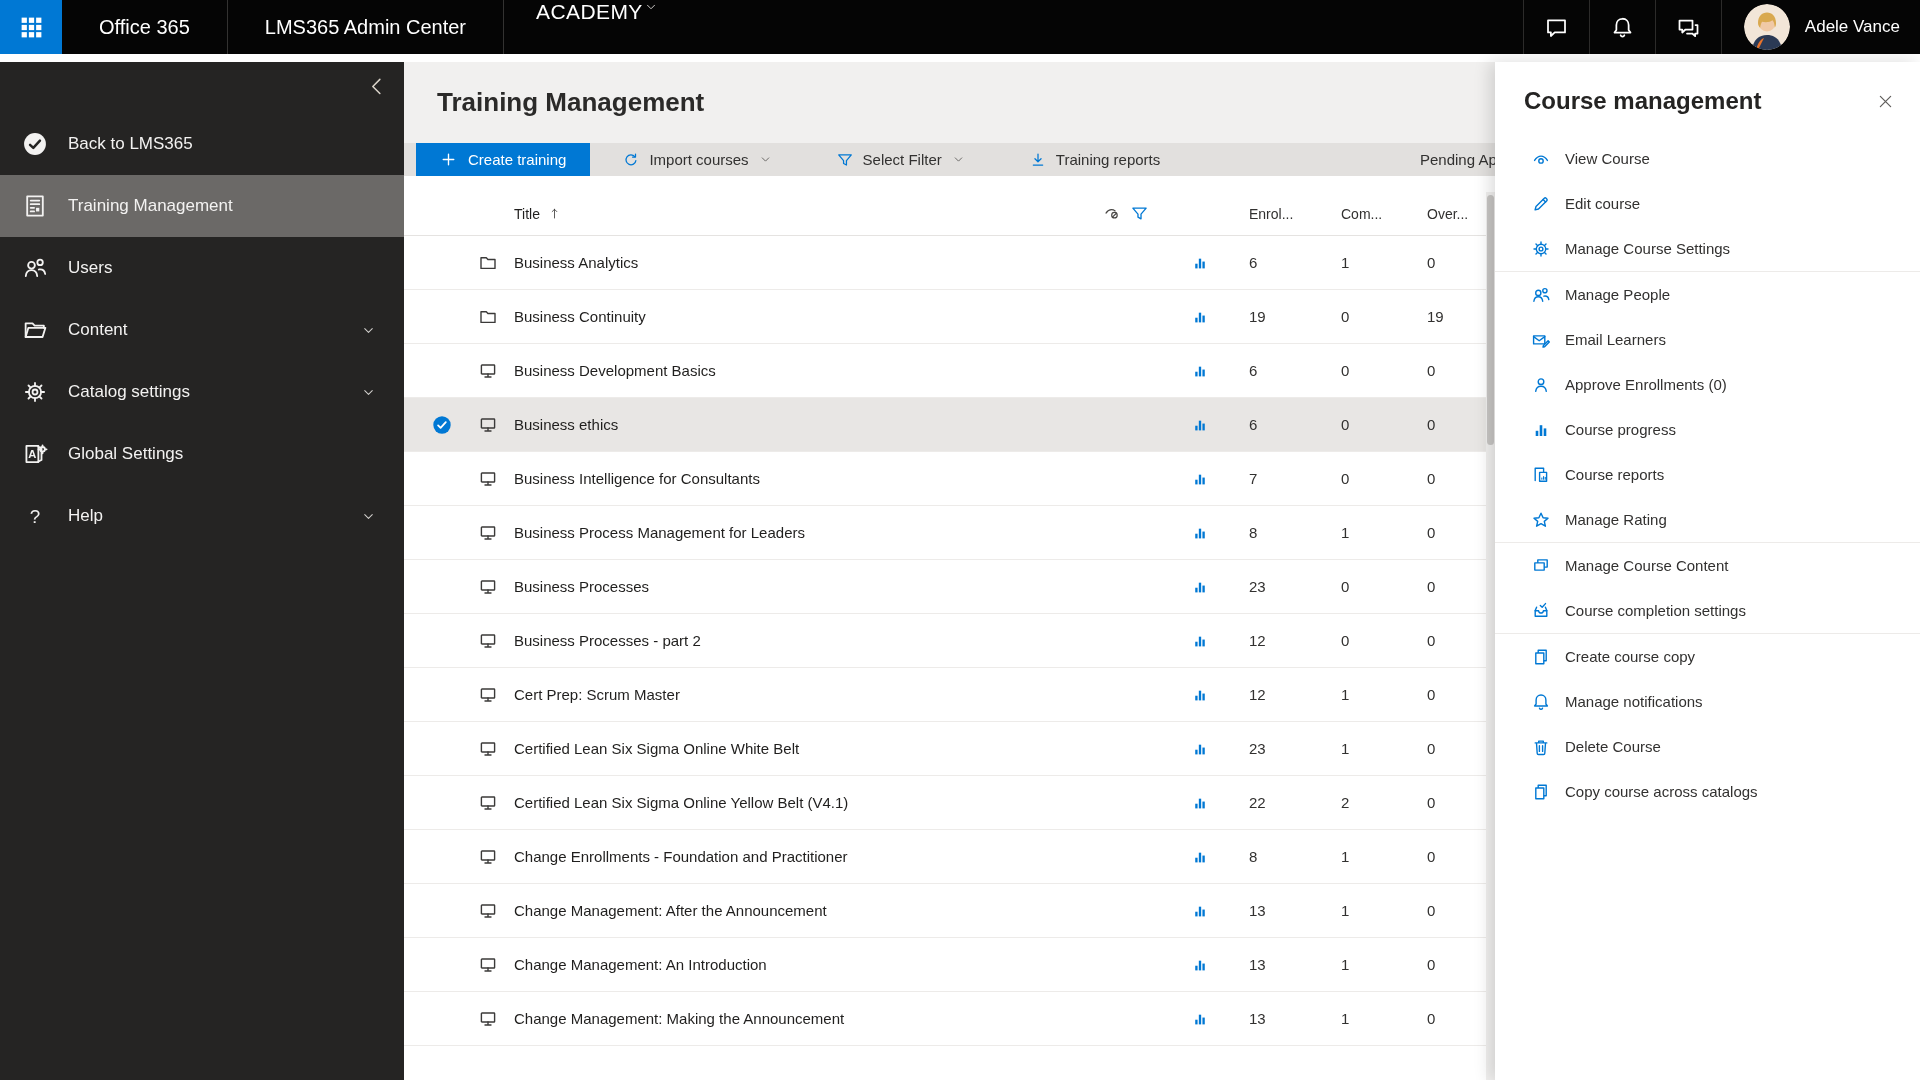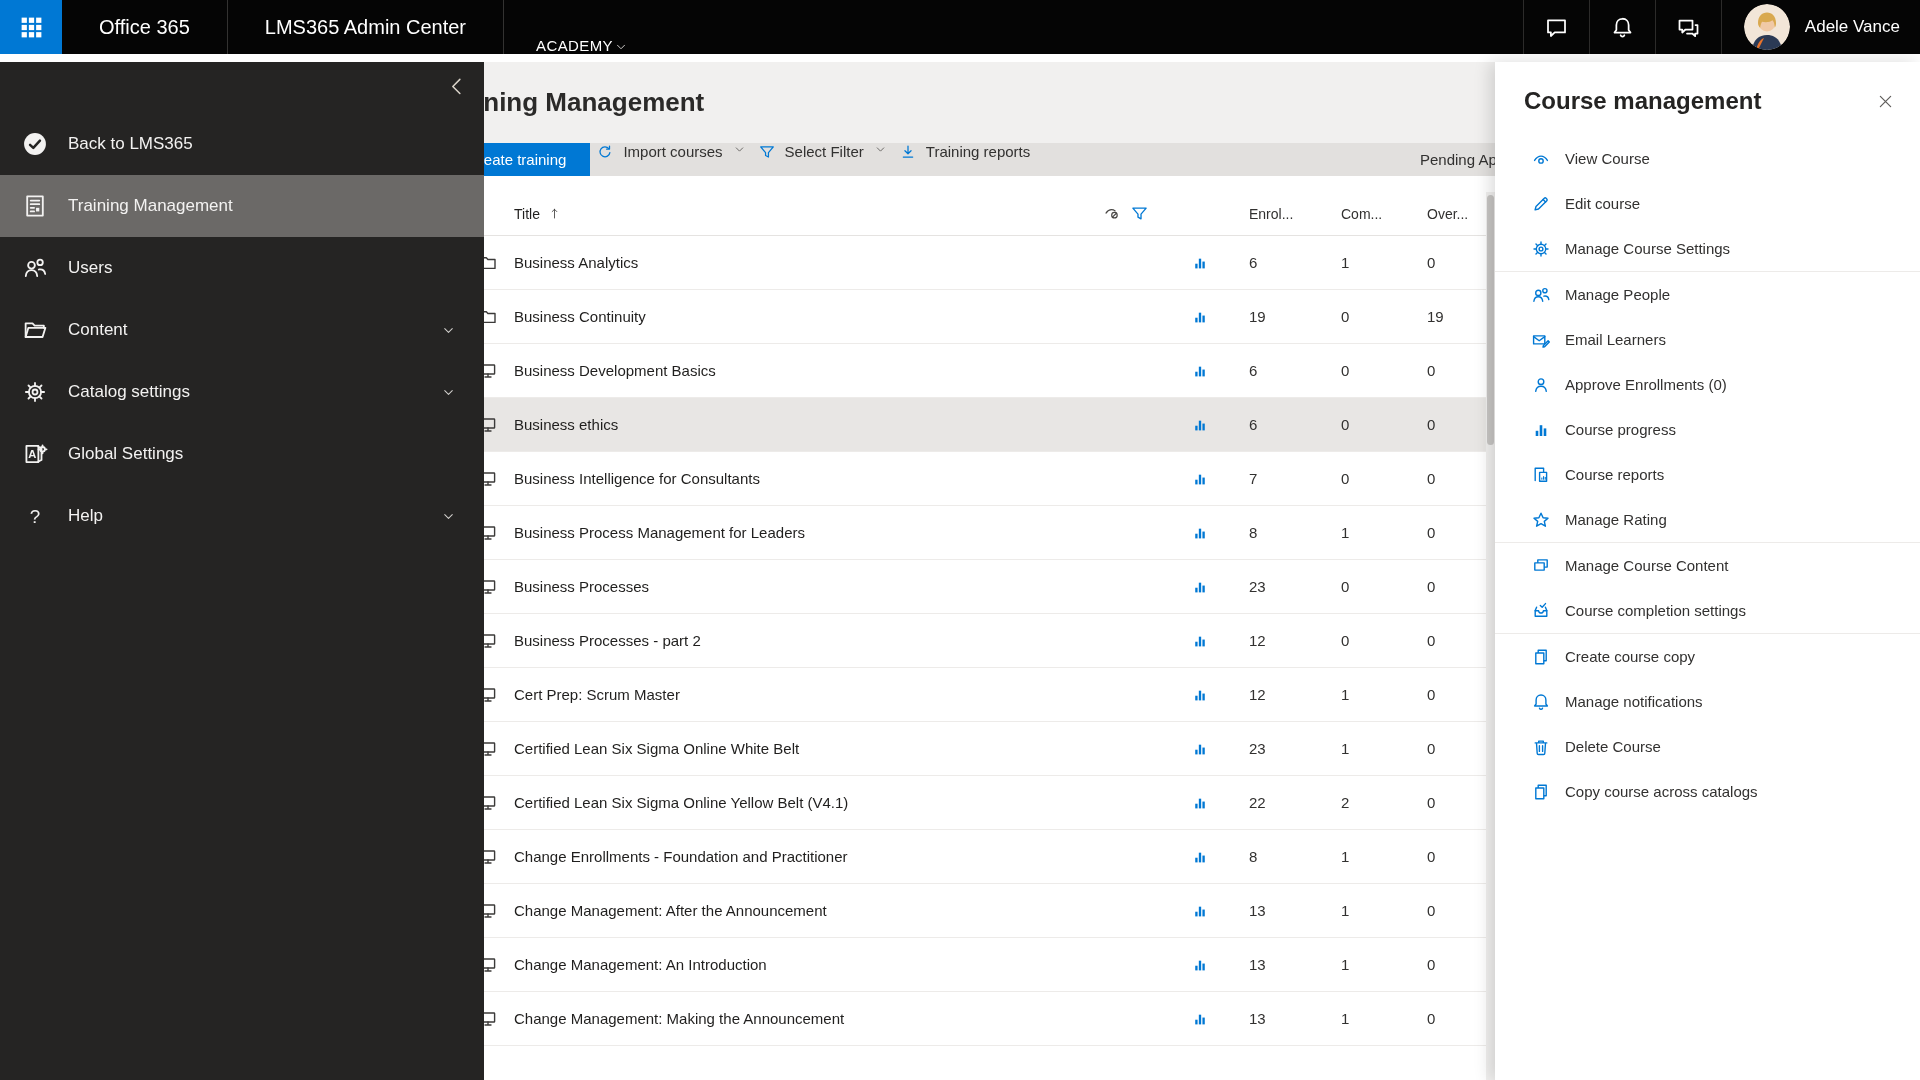--- a/index.html
+++ b/index.html
@@ -9,51 +9,51 @@
   .icon{display:inline-flex;align-items:center;justify-content:center;flex:none}
   .icon svg{width:100%;height:100%;display:block}
 
   
   .topbar{position:absolute;top:0;left:0;right:0;height:54px;background:#050505;
     display:flex;align-items:stretch;color:#fff;z-index:30}
   .waffle-btn{width:62px;background:#0078d4;display:flex;align-items:center;justify-content:center;cursor:pointer}
   .waffle-btn .icon{width:25px;height:25px;color:#fff}
   .tb-sep{width:1px;background:#333231}
   .tb-brand{display:flex;align-items:center;padding:0 37px;font-size:20px;cursor:pointer;white-space:nowrap}
-  .tb-academy{display:flex;align-items:flex-end;gap:1px;padding:0 32px;font-size:15px;letter-spacing:.4px;cursor:pointer}
+  .tb-academy{display:flex;align-items:flex-start;gap:1px;padding:0 32px;font-size:21px;letter-spacing:.4px;cursor:pointer}
   .tb-academy .icon{width:14px;height:14px;color:#cfcdcb}
   .tb-right{margin-left:auto;display:flex;align-items:stretch}
   .tb-iconbtn{width:66px;display:flex;align-items:center;justify-content:center;border-left:1px solid #2c2b2a;cursor:pointer}
   .tb-iconbtn .icon{width:25px;height:25px;color:#fff}
   .tb-profile{display:flex;align-items:center;gap:15px;padding:0 20px 0 22px;border-left:1px solid #2c2b2a;cursor:pointer}
   .tb-avatar{width:46px;height:46px;border-radius:50%;overflow:hidden;flex:none}
   .tb-name{font-size:17px;white-space:nowrap}
 
   
-  .sidebar{position:absolute;top:62px;left:0;width:484px;bottom:0;background:#252423;z-index:10}
+  .sidebar{position:absolute;top:62px;left:0;width:404px;bottom:0;background:#252423;z-index:10}
   .collapse-btn{position:absolute;top:13px;right:16px;width:22px;height:24px;color:#d8d2c8;cursor:pointer}
   .collapse-btn .icon{width:22px;height:22px}
   .side-nav{margin-top:51px}
   .side-item{display:flex;align-items:center;height:62px;padding:0 28px 0 22px;
     color:#f3f2f1;font-size:17px;cursor:pointer}
   .side-item.selected{background:#6b6967}
   .side-item .icon-main{width:26px;height:26px;color:#f3f2f1}
   .side-label{margin-left:20px;white-space:nowrap}
   .side-chev{margin-left:auto;width:15px;height:15px;color:#d0cecb}
 
   
   .main{position:absolute;top:62px;left:404px;right:0;bottom:0;background:#fff}
   .main-header{height:81px;background:#f1f0ef;display:flex;align-items:center;padding-left:33px}
   .page-title{font-size:26px;font-weight:600;color:#2b2a29}
   .toolbar{height:33px;background:#e2e0de;display:flex;align-items:stretch;position:relative;
     font-size:15px;color:#323130}
   .create-btn{display:flex;align-items:center;gap:11px;background:#0078d4;color:#fff;
     border:none;padding:0 24px;margin-left:12px;font-size:15px;font-family:inherit;cursor:pointer}
   .create-btn .icon{width:17px;height:17px;color:#fff}
-  .tool-item{display:flex;gap:9px;padding:0 6px;cursor:pointer;white-space:nowrap}
+  .tool-item{display:flex;align-items:center;gap:9px;padding:0 32px;cursor:pointer;white-space:nowrap}
   .t-icon{width:18px;height:18px;color:#0078d4}
   .tool-chev{width:13px;height:13px;color:#605e5c;margin-left:1px}
   .pending{position:absolute;left:1016px;top:0;bottom:0;display:flex;align-items:center;
     white-space:nowrap;cursor:pointer}
 
   .table-wrap{position:absolute;top:130px;left:0;width:1091px;bottom:0}
   .scrollbar{position:absolute;top:0;right:0;width:9px;bottom:0;background:#f1f0ef}
   .scroll-thumb{position:absolute;top:3px;left:1px;width:7px;height:250px;background:#c8c6c4;border-radius:4px;cursor:pointer}
 
   .thead{display:flex;align-items:center;height:44px;border-bottom:1px solid #e5e3e1;

